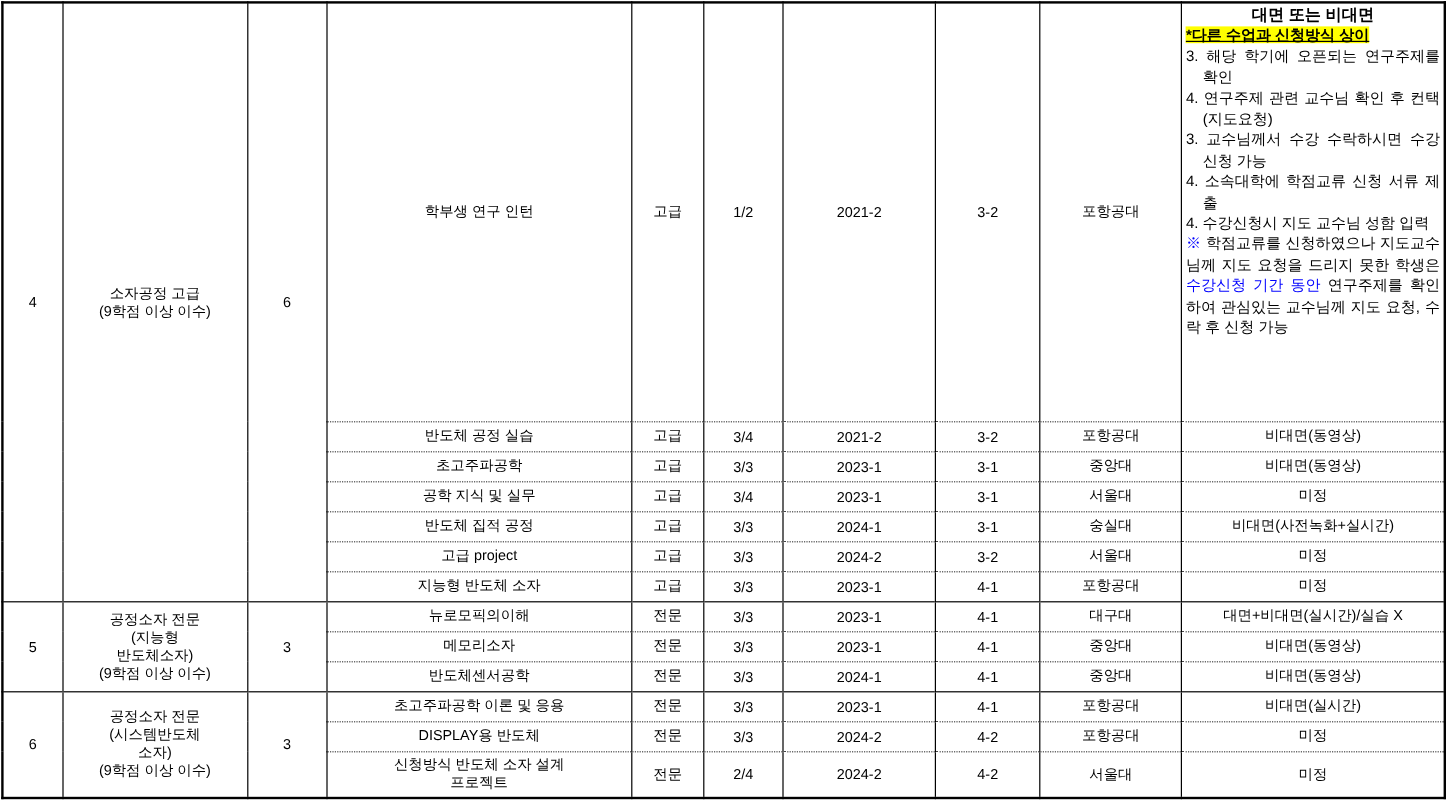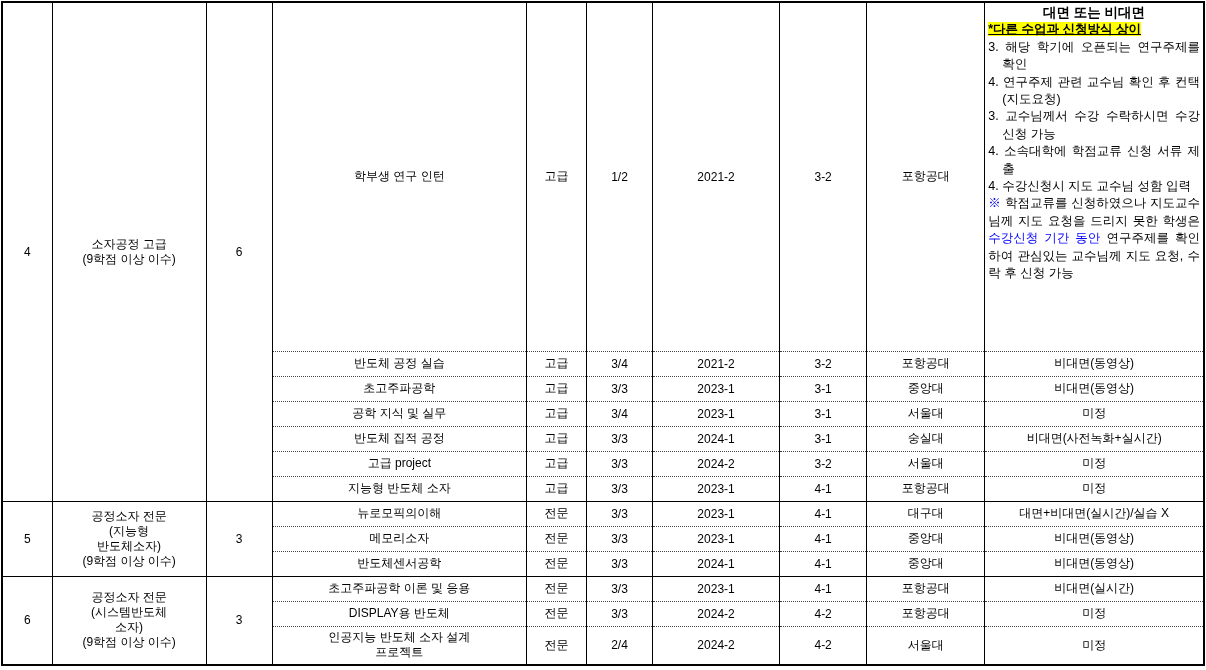--- a/index.html
+++ b/index.html
@@ -181,21 +181,21 @@
     <tr class="row sub">
       <td>DISPLAY용 반도체</td>
       <td>전문</td>
       <td>3/3</td>
       <td>2024-2</td>
       <td>4-2</td>
       <td>포항공대</td>
       <td>미정</td>
     </tr>
     <tr class="tall sub">
-      <td class="pre">인공지능 반도체 소자 설계
+      <td class="pre">신청방식 반도체 소자 설계
 프로젝트</td>
       <td>전문</td>
       <td>2/4</td>
       <td>2024-2</td>
       <td>4-2</td>
       <td>서울대</td>
       <td>미정</td>
     </tr>
 
   </tbody>

